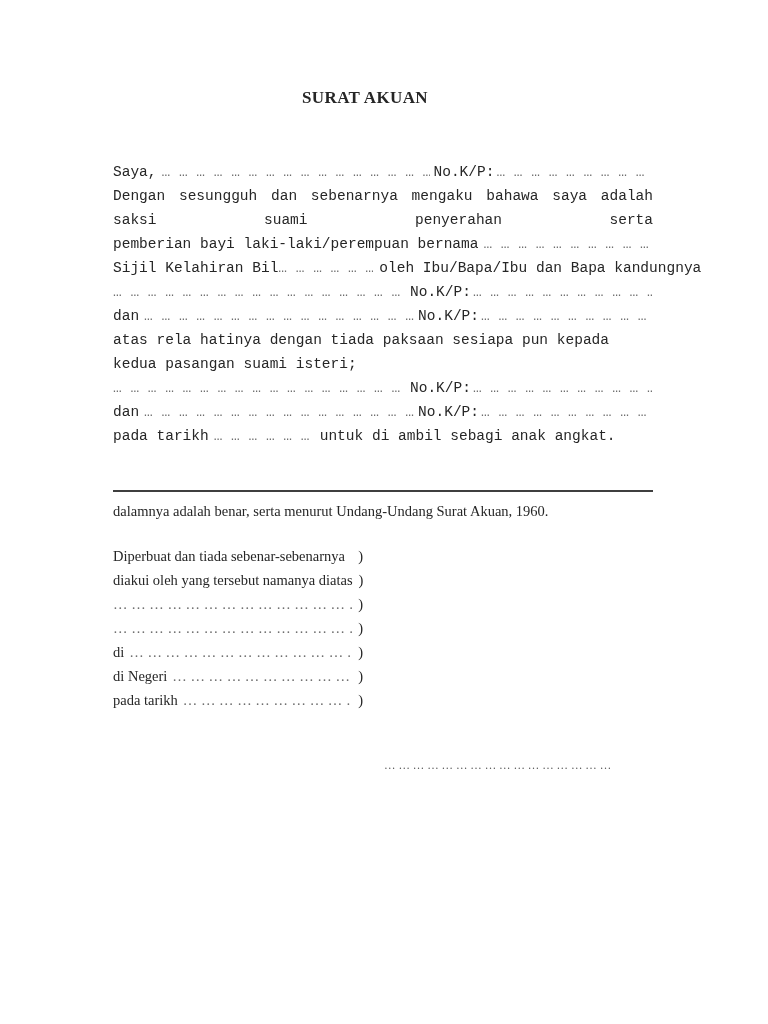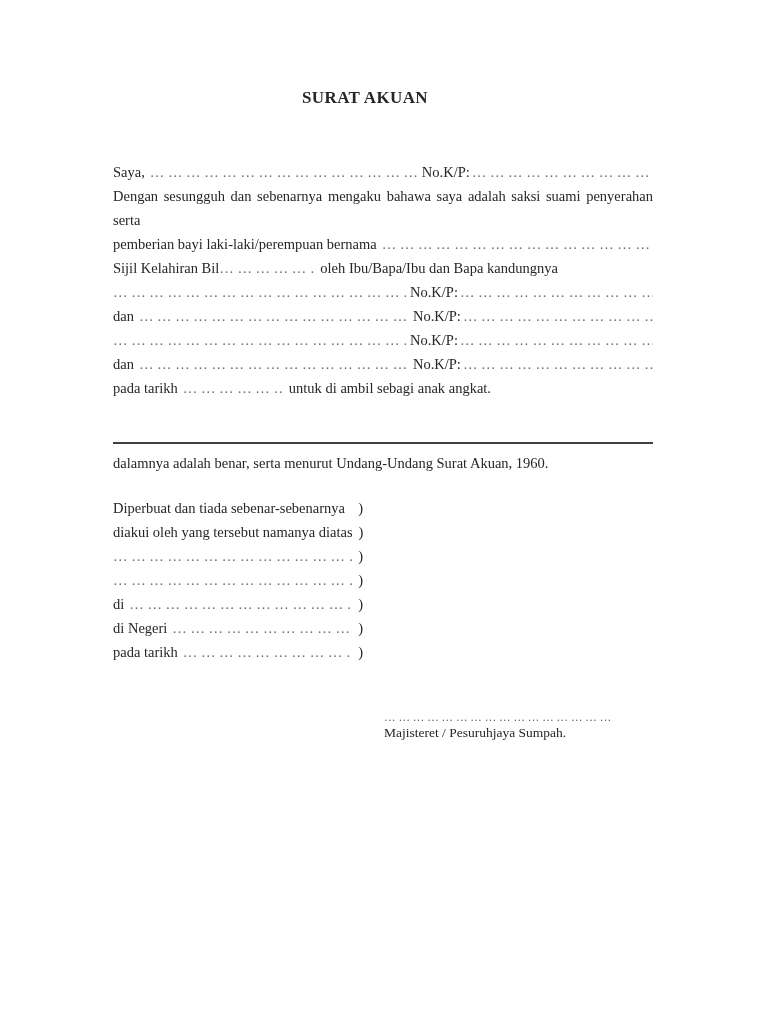--- a/index.html
+++ b/index.html
@@ -15,21 +15,21 @@
     padding: 88px 115px 0 113px;
   }
   .title {
     font-size: 17px;
     font-weight: bold;
     text-align: center;
     letter-spacing: 0.4px;
     line-height: 20px;
     padding-right: 36px;
   }
-  .decl { margin-top: 52px; }
+  .decl { margin-top: 52px; font-family: Liberation Mono, monospace; }
   .line {
     display: flex;
     font-size: 14.5px;
     line-height: 24px;
     white-space: nowrap;
   }
   .lbl { flex: 0 0 auto; }
   .lbl.pre  { margin-right: 5px; }
   .lbl.mid  { margin-left: 4px; margin-right: 2px; }
   .lbl.post { margin-left: 6px; }
@@ -112,20 +112,21 @@
       <span class="dots grow">… … … … … … … … … … … … … … … … … … … … … … … … … … … … … … … … … … … … … … … … … … … … … … … …</span>
     </div>
 
     <div class="line">
       <span class="lbl pre">dan</span>
       <span class="dots w270">… … … … … … … … … … … … … … … … … … … … … … … … … … … … … … … … … … … … … … … … … … … … … … … …</span>
       <span class="lbl mid">No.K/P:</span>
       <span class="dots grow">… … … … … … … … … … … … … … … … … … … … … … … … … … … … … … … … … … … … … … … … … … … … … … … …</span>
     </div>
 
+    <div class="plain">atas rela hatinya dengan tiada paksaan sesiapa pun kepada kedua pasangan suami isteri;</div>
 
     <div class="line">
       <span class="dots w293">… … … … … … … … … … … … … … … … … … … … … … … … … … … … … … … … … … … … … … … … … … … … … … … …</span>
       <span class="lbl mid">No.K/P:</span>
       <span class="dots grow">… … … … … … … … … … … … … … … … … … … … … … … … … … … … … … … … … … … … … … … … … … … … … … … …</span>
     </div>
 
     <div class="line">
       <span class="lbl pre">dan</span>
       <span class="dots w270">… … … … … … … … … … … … … … … … … … … … … … … … … … … … … … … … … … … … … … … … … … … … … … … …</span>
@@ -186,16 +187,15 @@
     <div class="line">
       <span class="lbl pre">pada tarikh</span>
       <span class="dots grow">… … … … … … … … … … … … … … … … … … … … … … … … … … … … … … … … … … … … … … … … … … … … … … … …</span>
       <span class="paren">)</span>
     </div>
 
   </div>
 
   <div class="witness">
     <div class="sig-dots">… … … … … … … … … … … … … … … … … … … … … … … … … … … … … … … … … … … … … … … … … … … … … … … …</div>
-    <div class="sig-role">Majisteret / Pesuruhjaya Sumpah.</div>
   </div>
 
 </div>
 
 </body></html>

